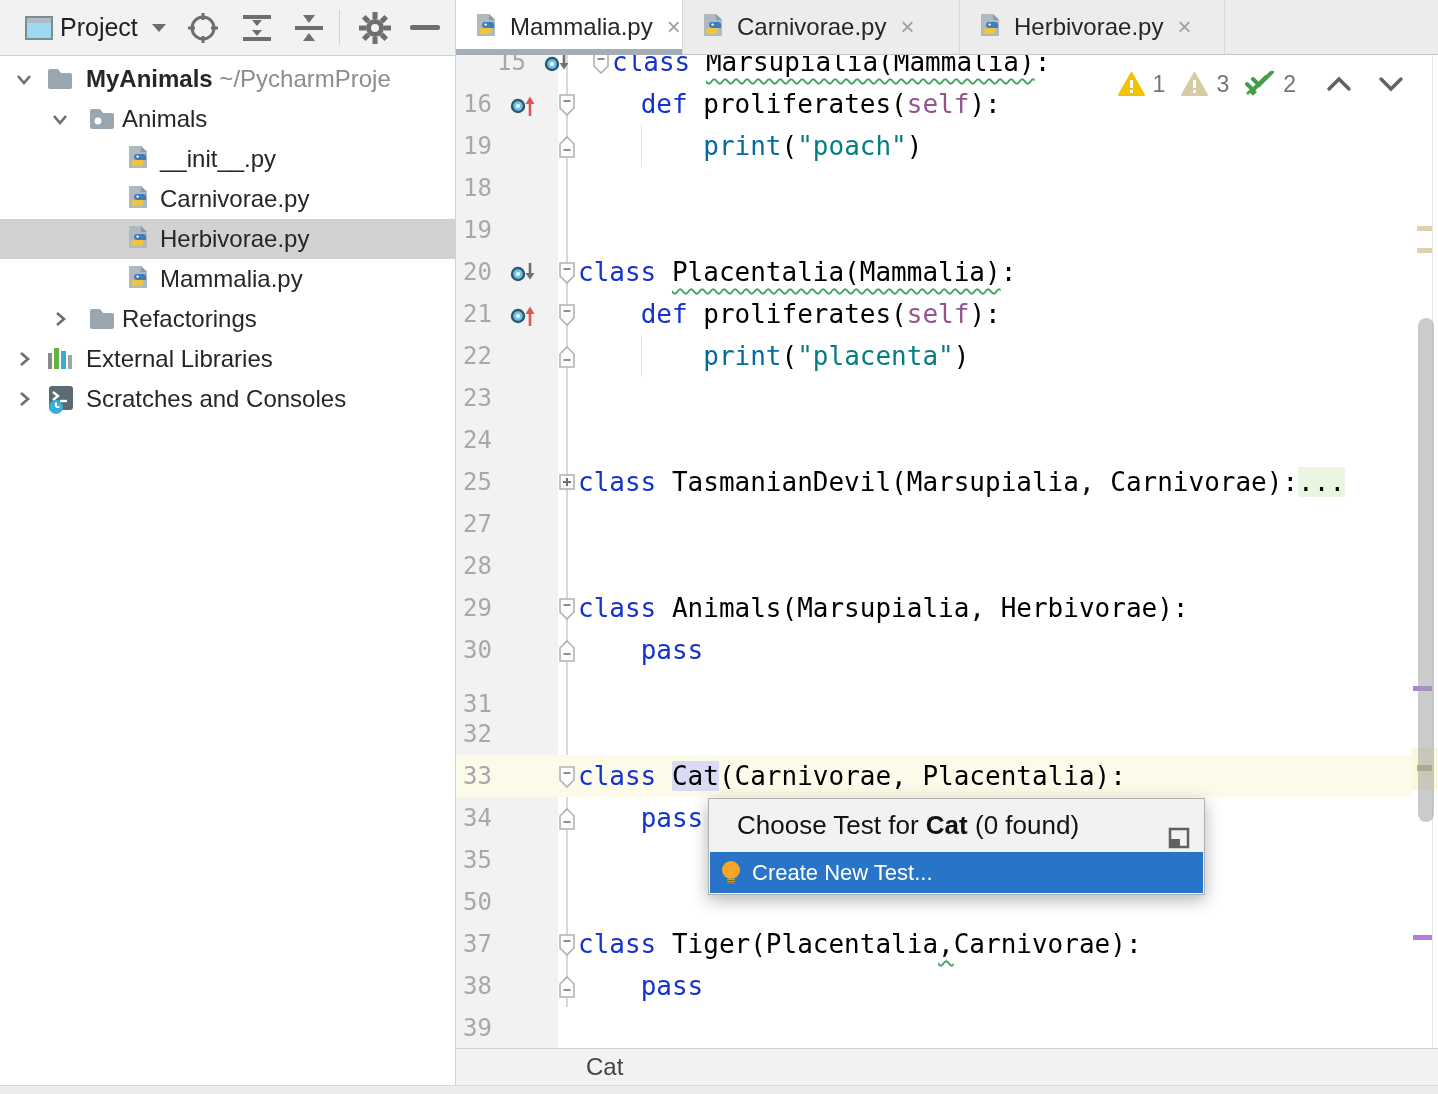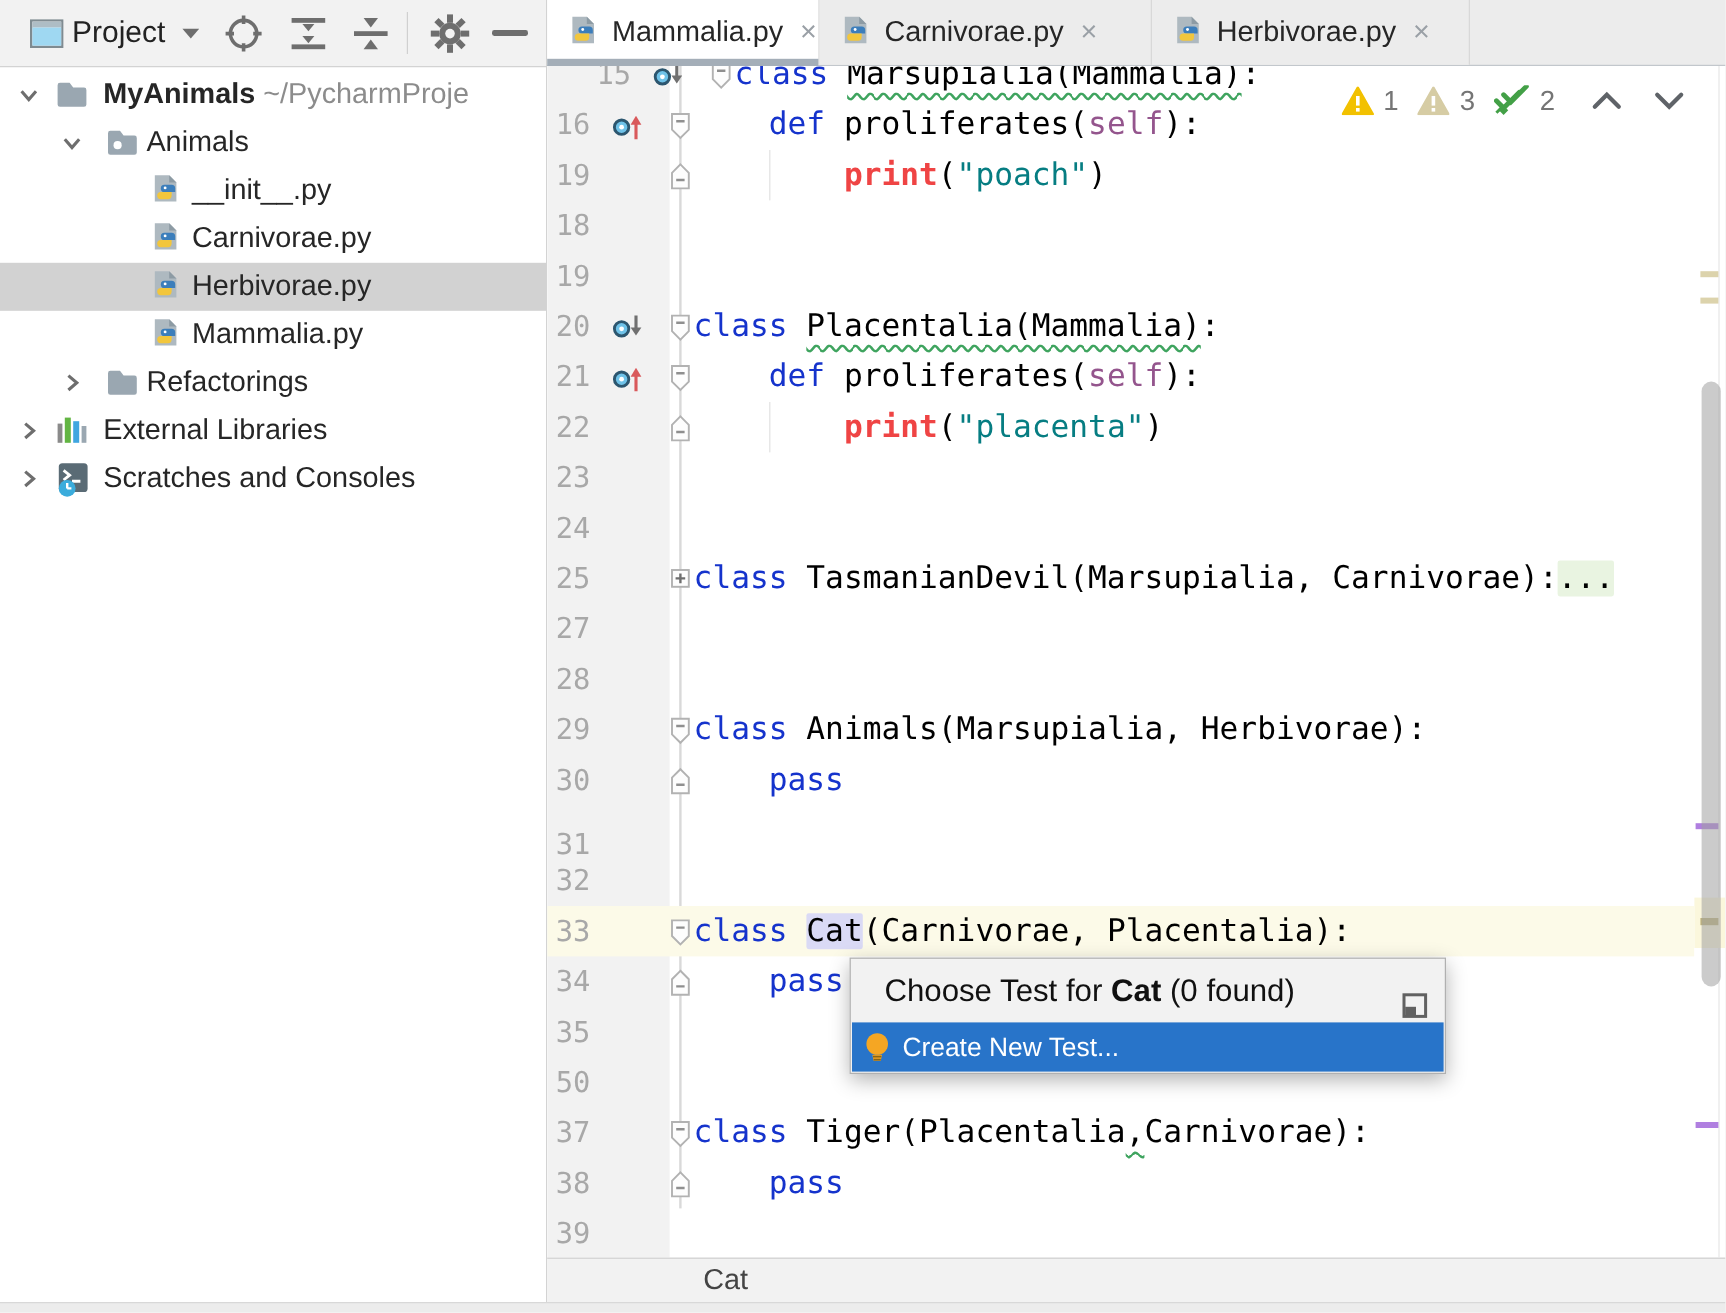--- a/index.html
+++ b/index.html
@@ -35,21 +35,21 @@
   .code-row{position:absolute;left:0;right:26px;height:42px;}
   .code-row.current{background:#fcfae8;}
   .ln{position:absolute;left:0;top:0;width:36px;height:42px;line-height:42px;text-align:right;
       color:#a8a8a8;font-family:"DejaVu Sans Mono",monospace;font-size:24px;}
   .gicon{position:absolute;left:54px;top:9px;width:26px;height:24px;}
   .fold-marker{position:absolute;left:102px;top:9px;width:18px;height:24px;}
   .guide{position:absolute;left:185px;top:0;width:1px;height:42px;background:#e2e2e2;}
   .code{position:absolute;left:122px;top:0;height:42px;line-height:42px;white-space:pre;
         font-family:"DejaVu Sans Mono",monospace;font-size:26px;color:#000;}
   .tk-kw{color:#1533cc;}
-  .tk-bi{color:#ef4444;font-weight:bold;}
+  .tk-bi{color:#0369a1;}
   .tk-str{color:#067d82;}
   .tk-self{color:#94558d;}
   .tk-sq{text-decoration:underline wavy 2px #3fa45f;text-underline-offset:7px;text-decoration-skip-ink:none;}
   .tk-caret{background:#dadaf5;border-radius:2px;}
   .tk-fold{background:#e9f4e1;border-radius:2px;}
   
   #rail{position:absolute;right:0;top:0;width:26px;bottom:0;background:#fff;}
   #rail .rline{position:absolute;right:5px;top:0;width:1px;bottom:0;background:#e6e6e6;}
   .mark{position:absolute;}
   #scroll-thumb{position:absolute;right:4px;top:263px;width:16px;height:504px;border-radius:9px;

